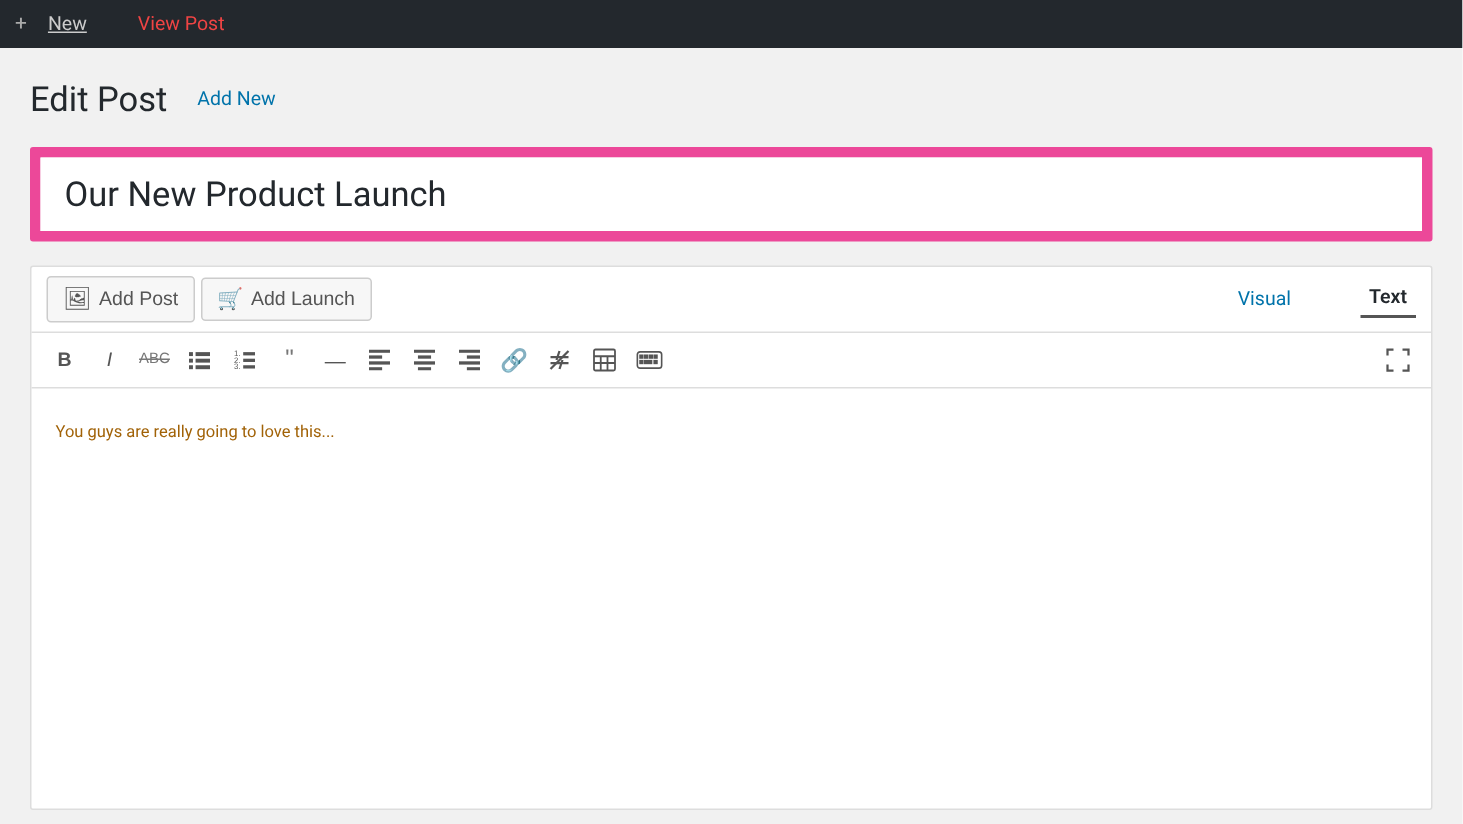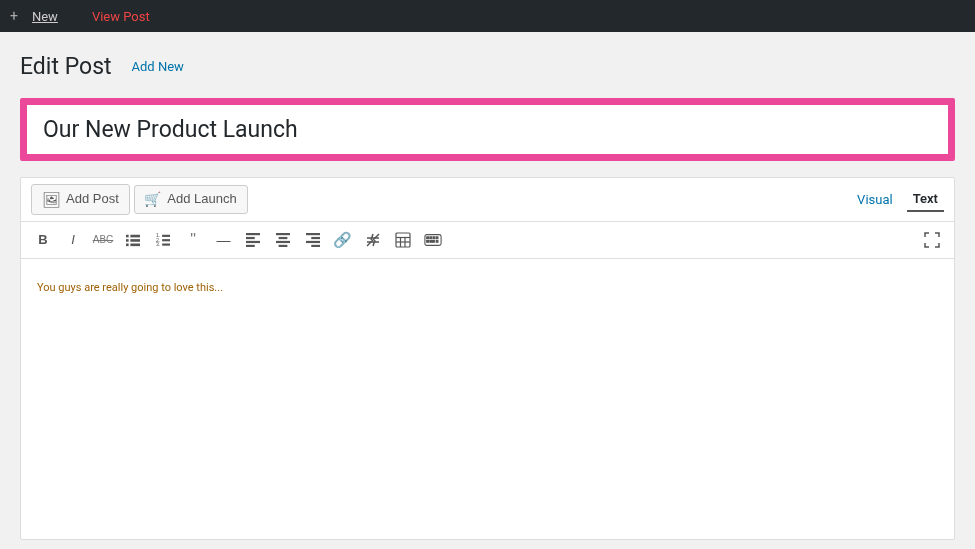--- a/index.html
+++ b/index.html
@@ -114,21 +114,21 @@
       display: flex;
       align-items: center;
       gap: 8px;
     }
     .view-tab {
       font-size: 13px;
       color: #555;
       cursor: pointer;
       padding: 4px 6px;
     }
-    .view-tab.active { color: #23282d; font-weight: 600; border-bottom: 2px solid #555; }
+    .view-tab.active { color: #23282d; font-weight: 600; border-bottom: 2px solid #555; margin-left: 32px; }
     .view-tab:not(.active) { color: #0073aa; }
 
     
     #formatting-toolbar {
       display: flex;
       align-items: center;
       padding: 4px 8px;
       border-bottom: 1px solid #ddd;
       gap: 2px;
       flex-wrap: nowrap;

